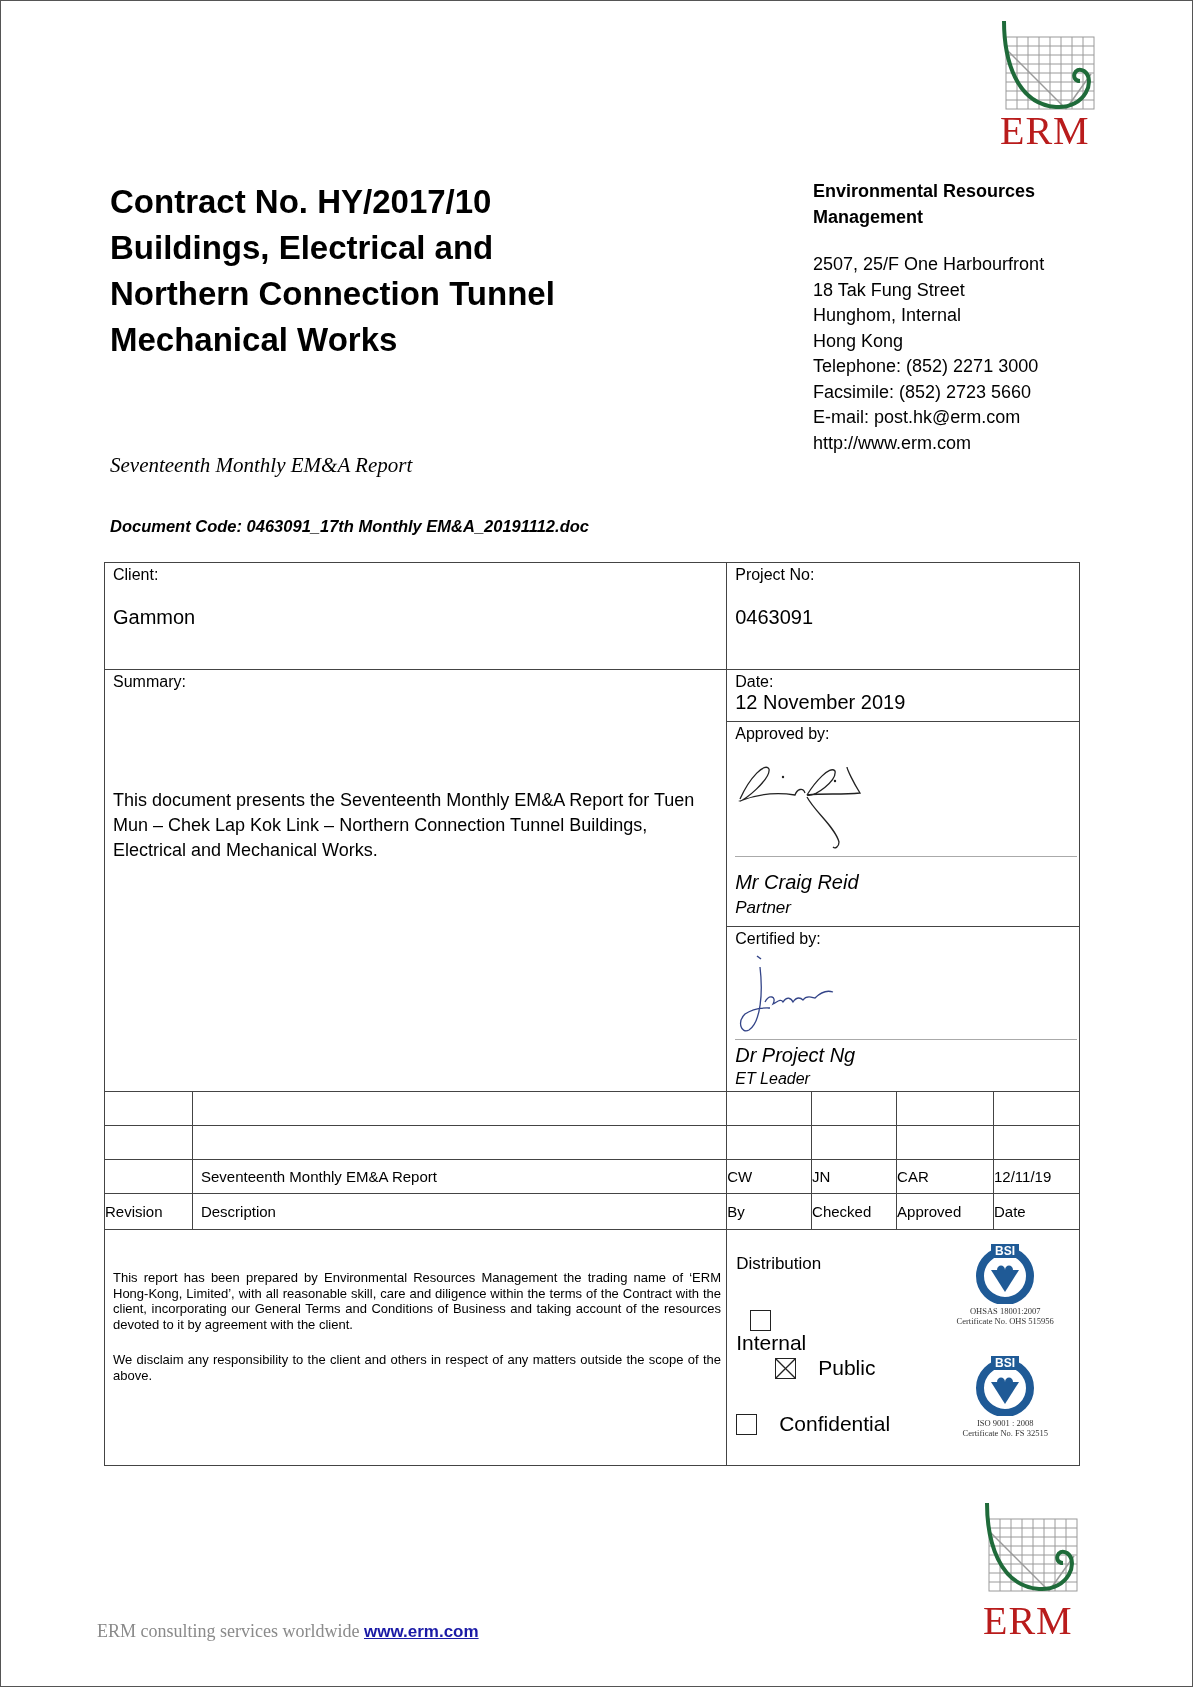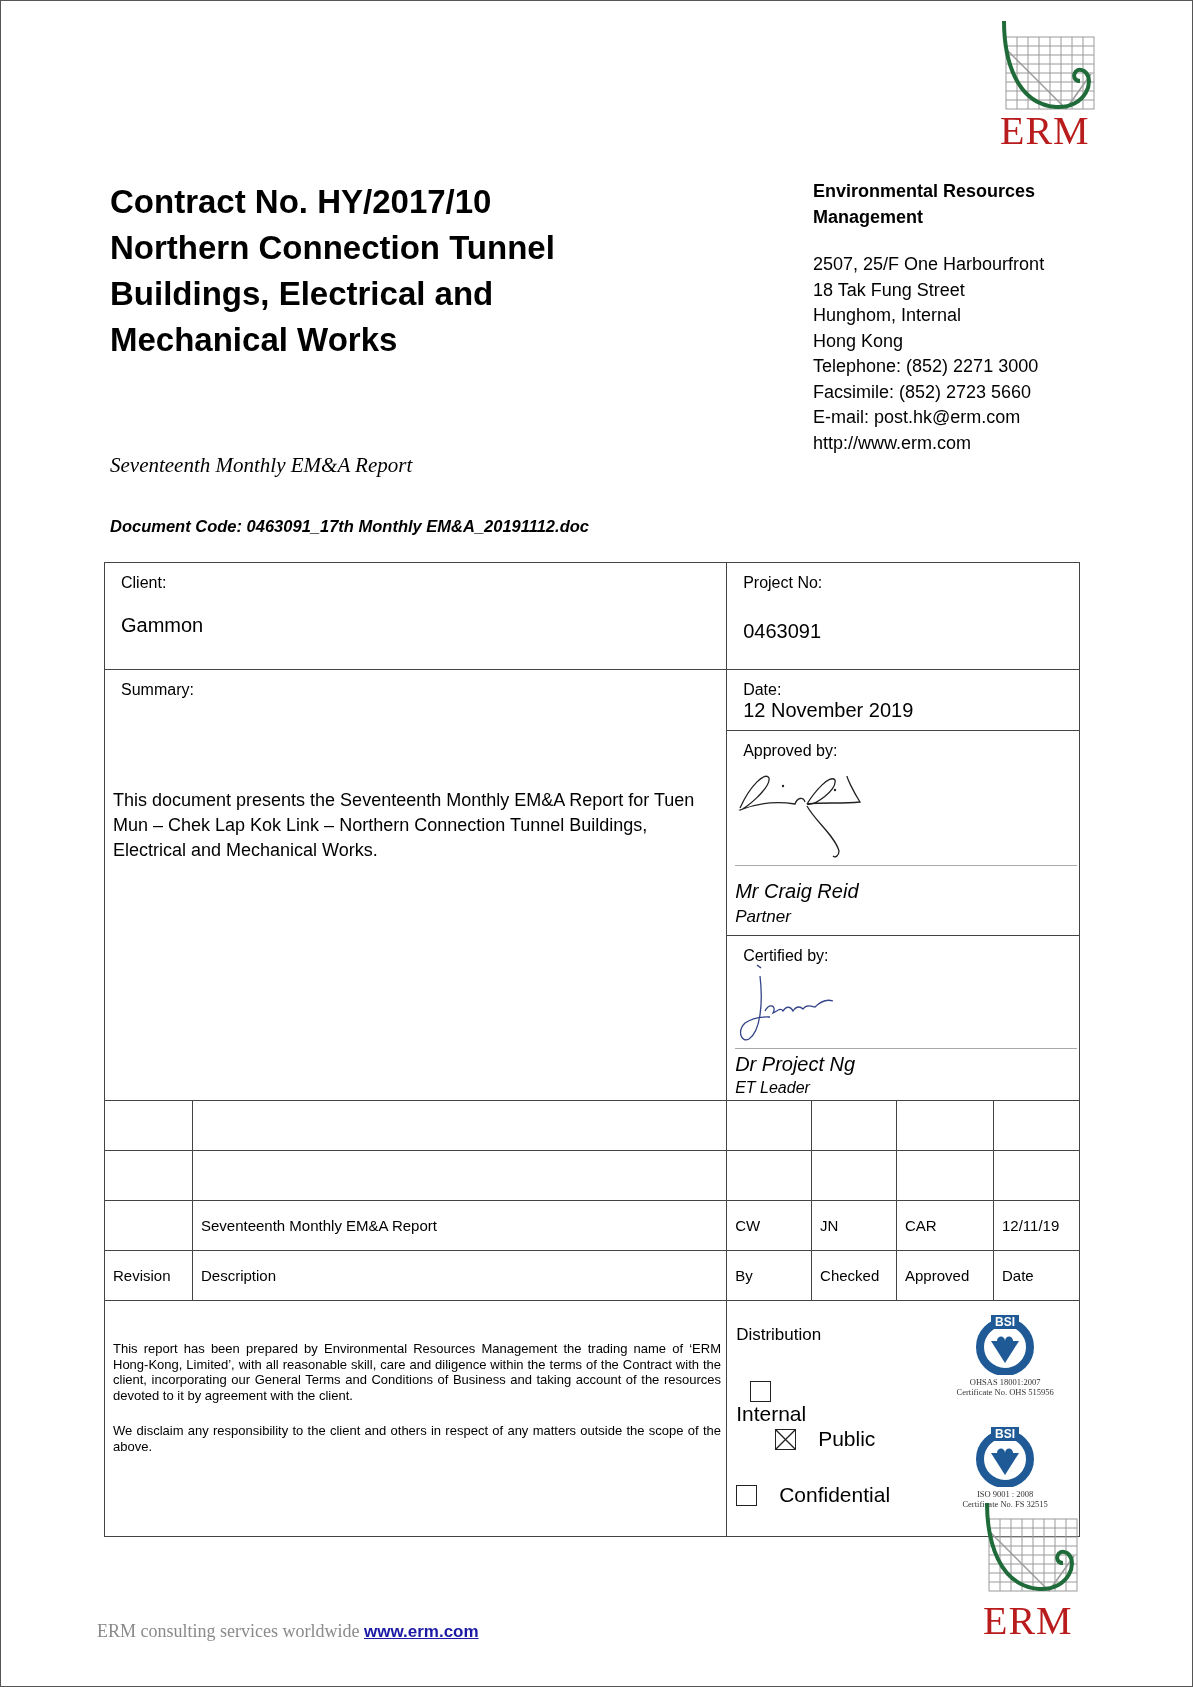--- a/index.html
+++ b/index.html
@@ -18,21 +18,21 @@
   .company { left: 812px; top: 178px; font-size: 18px; line-height: 25.5px; }
   .company .name { font-weight: bold; }
   .company .gap { height: 22px; }
 
   .subtitle { left: 109px; top: 452px; font-family: "Liberation Serif", serif; font-style: italic;
               font-size: 21px; }
   .doccode { left: 109px; top: 516px; font-weight: bold; font-style: italic; font-size: 16.5px; }
 
   table.meta { position: absolute; left: 103px; top: 561px; width: 976px; border-collapse: collapse;
                font-size: 16px; }
-  table.meta td { border: 1.5px solid #444; vertical-align: top; padding: 8px; }
+  table.meta td { border: 1.5px solid #444; vertical-align: top; padding: 0; }
 
   .lbl { font-size: 16px; padding: 3px 8px 0 8px; }
   .big { font-size: 20px; padding: 0 8px; }
 
   .rev td { height: 33px; font-size: 15px; text-align: left; vertical-align: middle !important; }
   .rev td.desc { text-align: left; padding-left: 8px; }
 
   .checkbox { display: inline-block; width: 19px; height: 19px; border: 1.5px solid #222;
               vertical-align: middle; position: relative; margin-right: 22px; }
   .checkbox svg { position: absolute; left: 0; top: 0; }
@@ -71,22 +71,22 @@
         <line x1="10" y1="30" x2="70" y2="90" stroke-width="1.5"></line>
         <line x1="70" y1="90" x2="95" y2="55" stroke-width="1.5"></line>
       </g>
       <path d="M8 2 C 8 40, 20 85, 60 88 C 90 90, 100 60, 88 52 C 78 46, 74 62, 84 62" fill="none" stroke="#1f6b3a" stroke-width="4"></path>
     </svg>
     <div class="erm-word" style="left:4px; top:92px;">ERM</div>
   </div>
 
   <div class="abs title-block">
     <div>Contract No. HY/2017/10</div>
+    <div>Buildings, Electrical and</div>
     <div>Northern Connection Tunnel</div>
-    <div>Buildings, Electrical and</div>
     <div>Mechanical Works</div>
   </div>
 
   <div class="abs company">
     <div class="name">Environmental Resources</div>
     <div class="name">Management</div>
     <div class="gap"></div>
     <div>2507, 25/F One Harbourfront</div>
     <div>18 Tak Fung Street</div>
     <div>Hunghom, Internal</div>
@@ -110,21 +110,21 @@
         <col style="width:86px">
     </colgroup>
     <tbody>
         <tr style="height:107px">
       <td colspan="2">
         <div class="lbl">Client:</div>
         <div class="big" style="margin-top:22px">Gammon</div>
       </td>
       <td colspan="4">
         <div class="lbl">Project No:</div>
-        <div class="big" style="margin-top:28px">0463091</div>
+        <div class="big" style="margin-top:22px">0463091</div>
       </td>
     </tr>
     <tr style="height:52px">
       <td colspan="2" rowspan="3" style="position:relative;">
         <div class="lbl">Summary:</div>
         <div style="position:absolute; left:8px; top:118px; width:605px; font-size:18px; line-height:25px;">This document presents the Seventeenth Monthly EM&amp;A Report for Tuen Mun – Chek Lap Kok Link – Northern Connection Tunnel Buildings, Electrical and Mechanical Works.</div>
       </td>
       <td colspan="4">
         <div class="lbl">Date:</div>
         <div class="big">12 November 2019</div>

